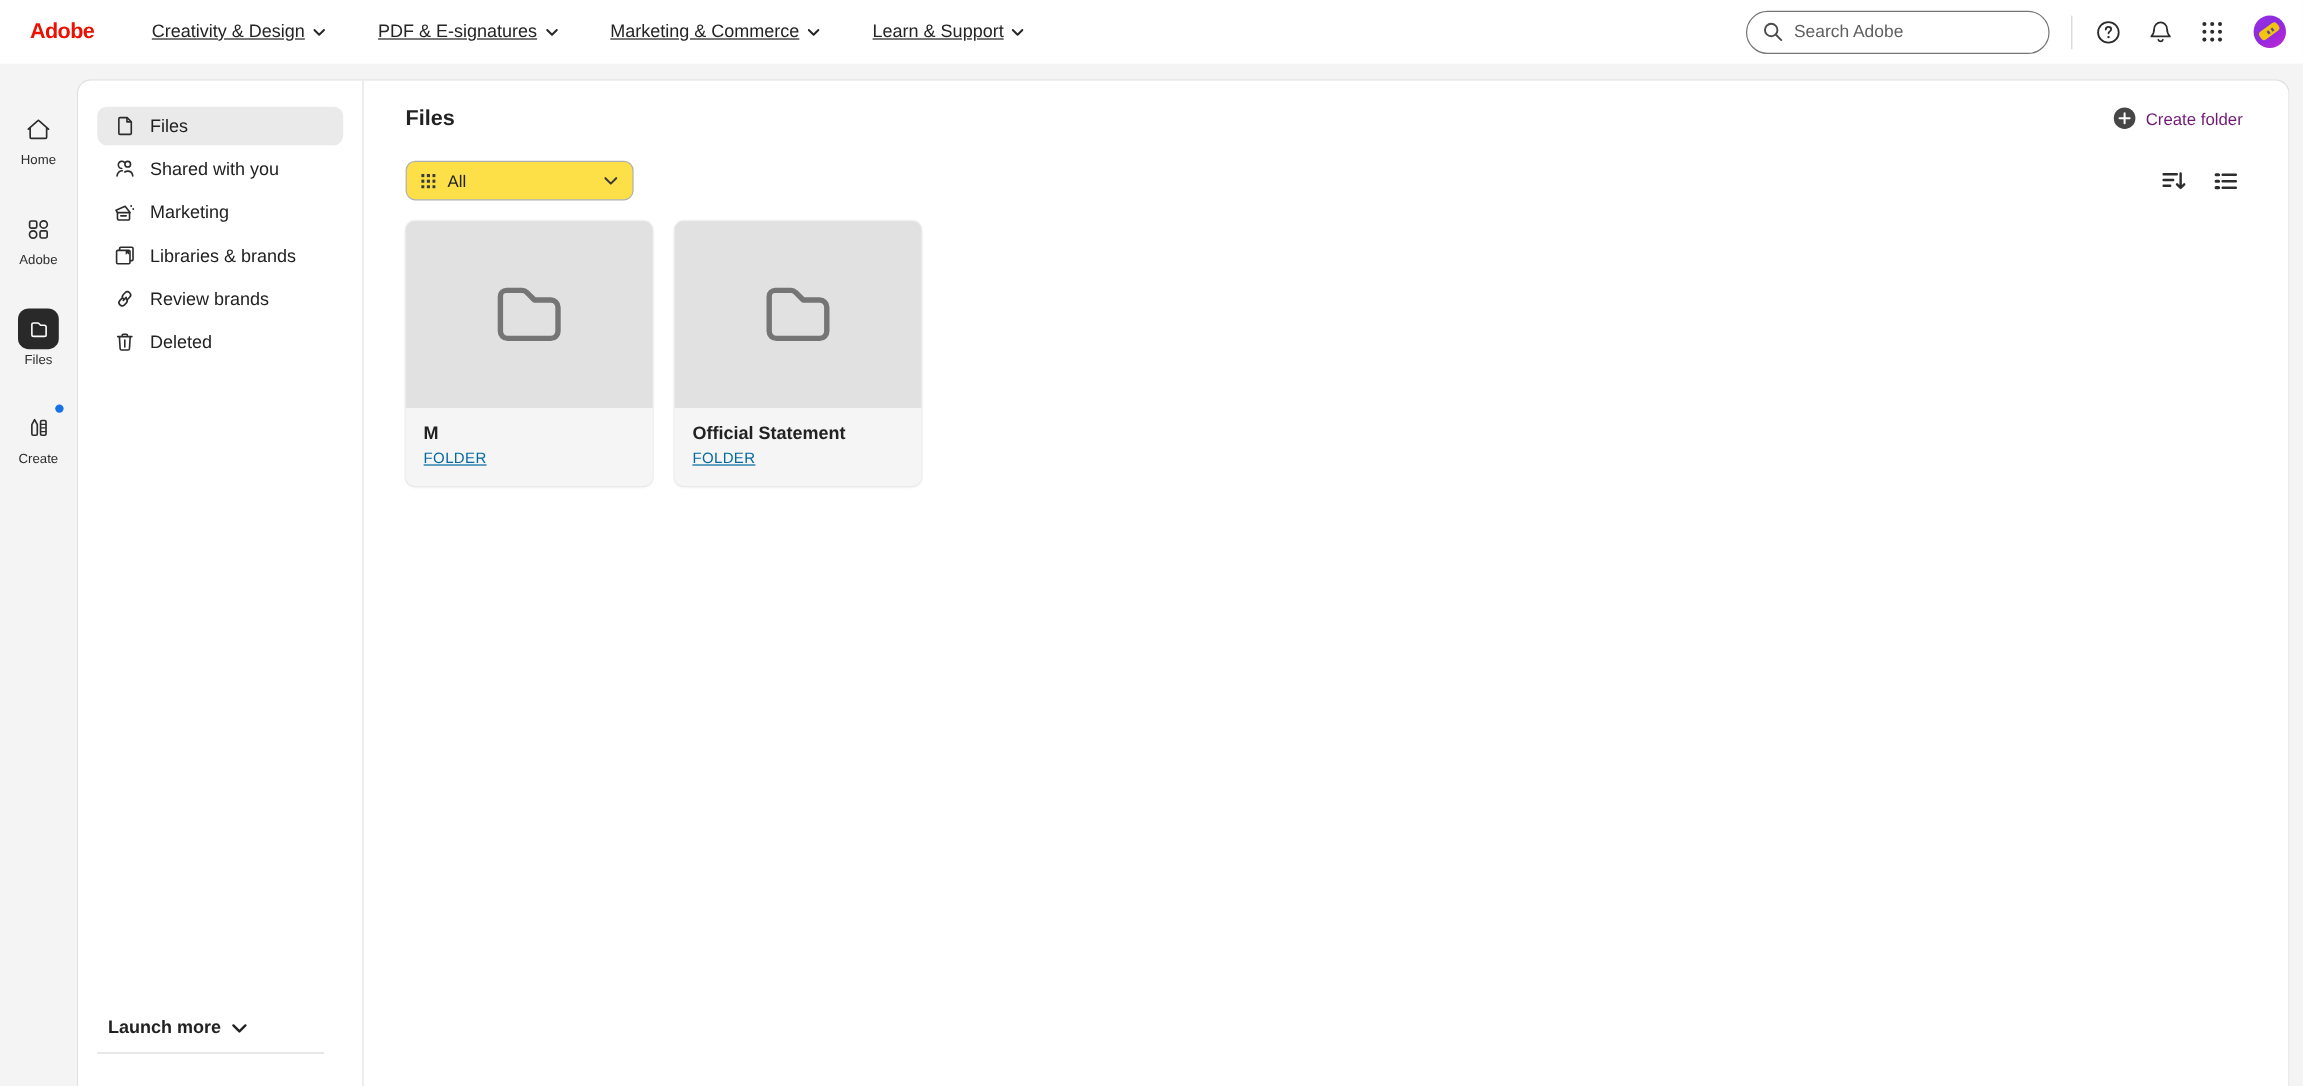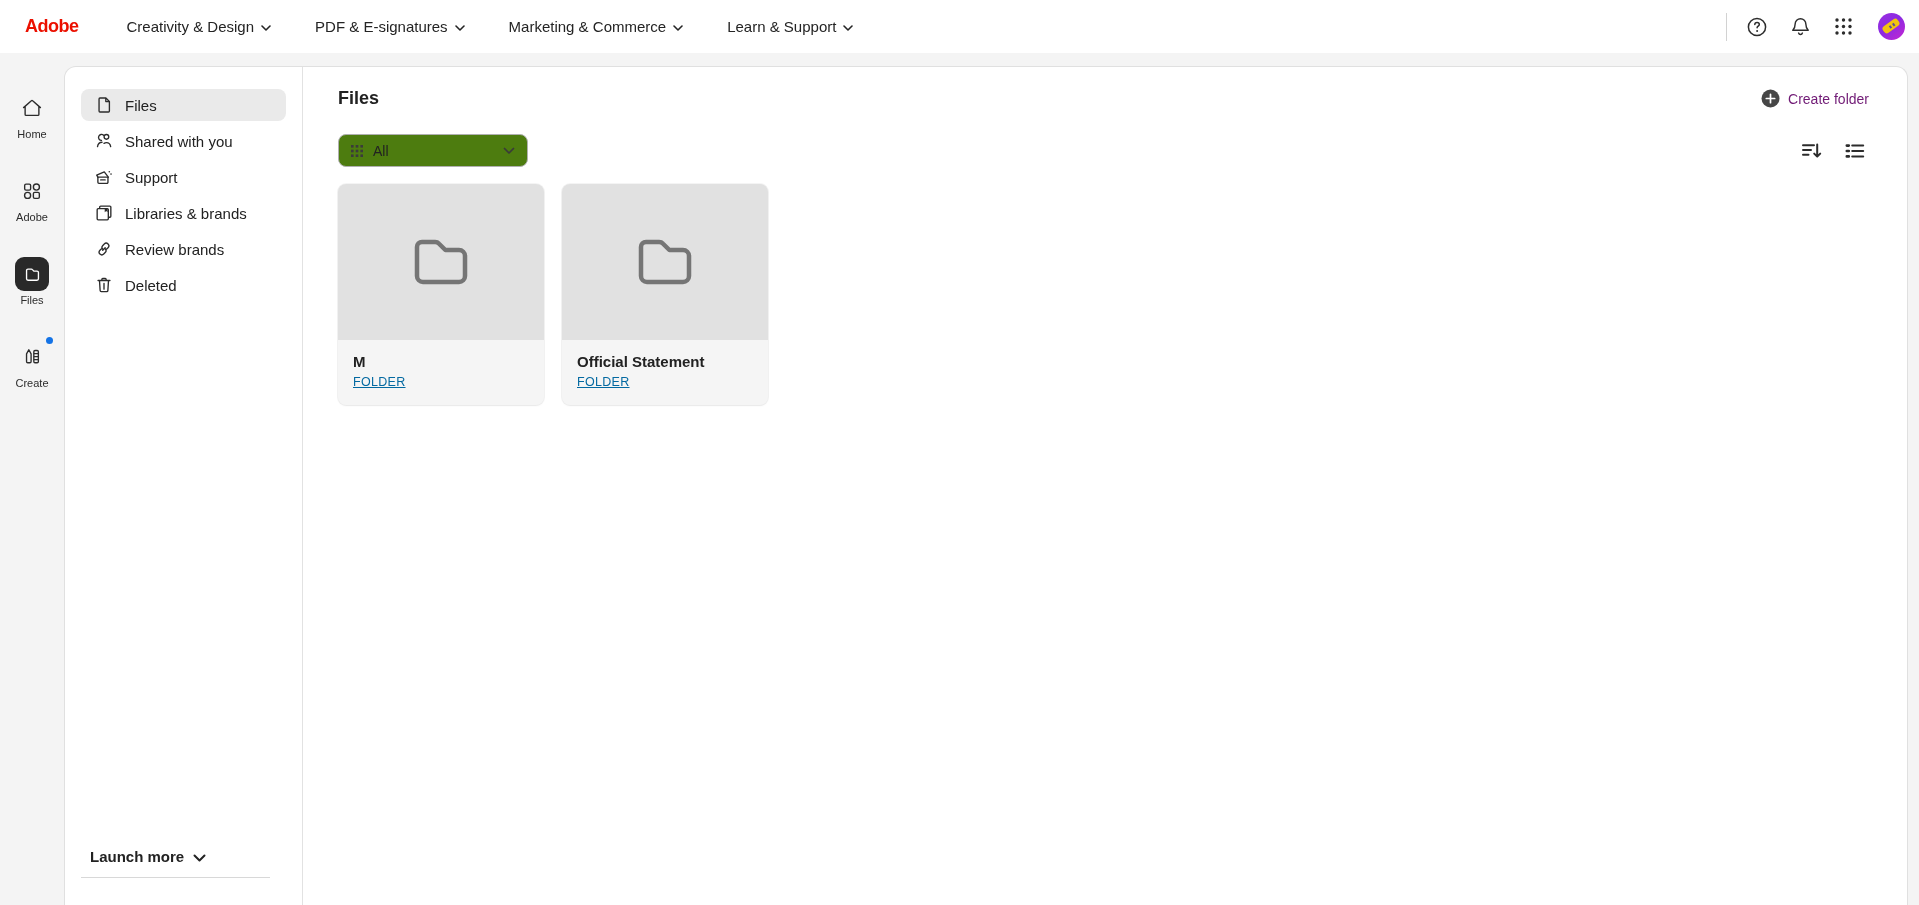--- a/index.html
+++ b/index.html
@@ -7,21 +7,21 @@
   body {
     font-family: "Liberation Sans", sans-serif;
     background:#f4f4f4; color:#222;
   }
   button { font-family: inherit; background:none; border:none; cursor:pointer; color:#222; }
 
   
   .topnav { height:53px; background:#fff; display:flex; align-items:center; padding:0 14px 0 25px; }
   .logo { color:#EB1000; font-weight:800; font-size:18px; letter-spacing:-0.5px; }
   .menus { display:flex; margin-left:48px; gap:44px; }
-  .menu-item { font-size:15px; color:#242424; display:flex; align-items:center; gap:7px; }
+  .menu-item { font-size:15px; color:#242424; display:flex; align-items:center; gap:7px;text-decoration:underline; }
   .nav-right { margin-left:auto; display:flex; align-items:center; }
   .search { width:253px; height:36px; border:1.5px solid #747474; border-radius:18px;
             display:flex; align-items:center; padding:0 13px; gap:9px; background:#fff; }
   .search input { border:none; outline:none; font-size:14.5px; width:100%; color:#222; background:transparent; }
   .search input::placeholder { color:#5f5f5f; }
   .vdiv { width:1px; height:28px; background:#d2d2d2; margin:0 16px 0 18px; }
   .nav-icons { display:flex; align-items:center; gap:15px; }
   .icon-btn { display:flex; align-items:center; justify-content:center; width:28px; height:28px; color:#2c2c2c; }
   .avatar { width:27px; height:27px; border-radius:50%; position:relative; overflow:hidden;
             background:linear-gradient(140deg,#9a2ee0 5%,#8a2be2 45%,#c026d3 95%); margin-left:6px; }
@@ -56,21 +56,21 @@
   .launch-more { position:absolute; left:25px; bottom:40px; font-weight:700; font-size:15px;
                  display:flex; align-items:center; gap:9px; color:#222; }
   .sidebar-bottom-divider { position:absolute; left:16px; bottom:27px; width:189px; height:1px; background:#d8d8d8; }
 
   
   .main { flex:1; padding:21px 38px 0 35px; }
   .main-header { display:flex; justify-content:space-between; align-items:center; }
   .page-title { font-size:18px; font-weight:700; color:#222; }
   .create-folder { display:flex; align-items:center; gap:8px; font-size:14px; color:#701a75; }
   .toolbar { margin-top:25px; display:flex; justify-content:space-between; align-items:center; }
-  .filter-btn { width:190px; height:33px; border:1px solid #b0b0b0; border-radius:8px; background:#4d7c0f;
+  .filter-btn { width:190px; height:33px; border:1px solid #b0b0b0; border-radius:8px; background:#fde047;
                 display:flex; align-items:center; gap:10px; padding:0 12px; font-size:14px; color:#222; }
   .filter-btn .chev { margin-left:auto; display:flex; color:#3a3a3a; }
   .view-controls { display:flex; align-items:center; gap:16px; color:#3a3a3a; }
 
   .cards { margin-top:17px; display:flex; gap:18px; }
   .card { width:206px; height:221px; border-radius:8px; overflow:hidden; background:#f5f5f5;
           box-shadow:0 0 0 1px rgba(0,0,0,.045), 0 1px 2px rgba(0,0,0,.05); cursor:pointer; }
   .thumb { height:156px; background:#e1e1e1; display:flex; align-items:center; justify-content:center; }
   .card-meta { padding:13px 15px 0; }
   .card-name { font-size:15px; font-weight:700; color:#222; }
@@ -103,20 +103,29 @@
     </button>
     <button class="menu-item">
       <span>Learn &amp; Support</span>
       <span><svg width="10" height="7" viewBox="0 0 10 7">
             <path d="M1 1l4 4 4-4" fill="none" stroke="currentColor" stroke-width="1.6" stroke-linecap="round" stroke-linejoin="round"></path>
           </svg></span>
     </button>
   </nav>
 
   <div class="nav-right">
+    <div class="search">
+      <span style="display:flex;color:#4b4b4b">
+        <svg width="17" height="17" viewBox="0 0 17 17">
+            <circle cx="7" cy="7" r="5.2" fill="none" stroke="currentColor" stroke-width="1.6"></circle>
+            <path d="M11 11l4.4 4.4" stroke="currentColor" stroke-width="1.6" stroke-linecap="round"></path>
+          </svg>
+      </span>
+      <input placeholder="Search Adobe" style="">
+    </div>
     <div class="vdiv"></div>
     <div class="nav-icons">
       <button class="icon-btn">
         <svg width="22" height="22" viewBox="0 0 22 22">
             <circle cx="11" cy="11" r="8.6" fill="none" stroke="currentColor" stroke-width="1.5"></circle>
             <path d="M8.8 8.6c0-1.3 1-2.2 2.3-2.2 1.2 0 2.2.8 2.2 2 0 1.7-2.2 1.8-2.2 3.4" fill="none" stroke="currentColor" stroke-width="1.5" stroke-linecap="round"></path>
             <circle cx="11.1" cy="14.9" r="1" fill="currentColor"></circle>
           </svg>
       </button>
       <button class="icon-btn">
@@ -220,21 +229,21 @@
       <button class="side-item">
         <span class="sicon">
           <svg width="18" height="18" viewBox="0 0 20 20" fill="none" stroke="currentColor" stroke-width="1.5" stroke-linejoin="round">
               <path d="M3.2 10.2h11.2v5.6a1.2 1.2 0 0 1-1.2 1.2H4.4a1.2 1.2 0 0 1-1.2-1.2z"></path>
               <path d="M3.2 10.2 1.9 8l8.4-3.6 4.5 5.8" stroke-linecap="round"></path>
               <path d="M6.3 13.2h5" stroke-linecap="round"></path>
               <circle cx="15.9" cy="4.1" r=".9" fill="currentColor" stroke="none"></circle>
               <circle cx="17.8" cy="6.8" r=".9" fill="currentColor" stroke="none"></circle>
             </svg>
         </span>
-        <span>Support</span>
+        <span>Marketing</span>
       </button>
 
       <button class="side-item">
         <span class="sicon">
           <svg width="18" height="18" viewBox="0 0 20 20" fill="none" stroke="currentColor" stroke-width="1.5" stroke-linejoin="round">
               <path d="M5.2 5.2V3.4a1.1 1.1 0 0 1 1.1-1.1h10.2a1.1 1.1 0 0 1 1.1 1.1v10.2a1.1 1.1 0 0 1-1.1 1.1h-1.8"></path>
               <rect x="2.4" y="5.2" width="12.4" height="12.4" rx="1.1"></rect>
               <path d="M10.8 5.2v4l1.6-1.3 1.6 1.3v-4z" fill="currentColor" stroke="none"></path>
             </svg>
         </span>

